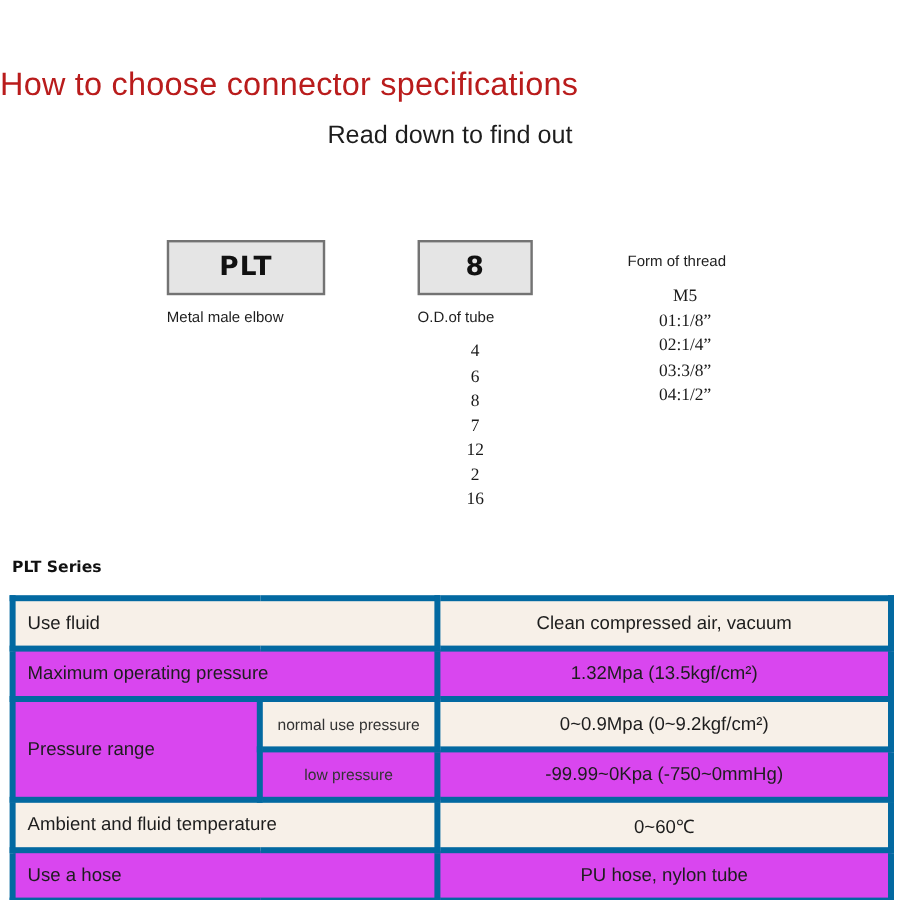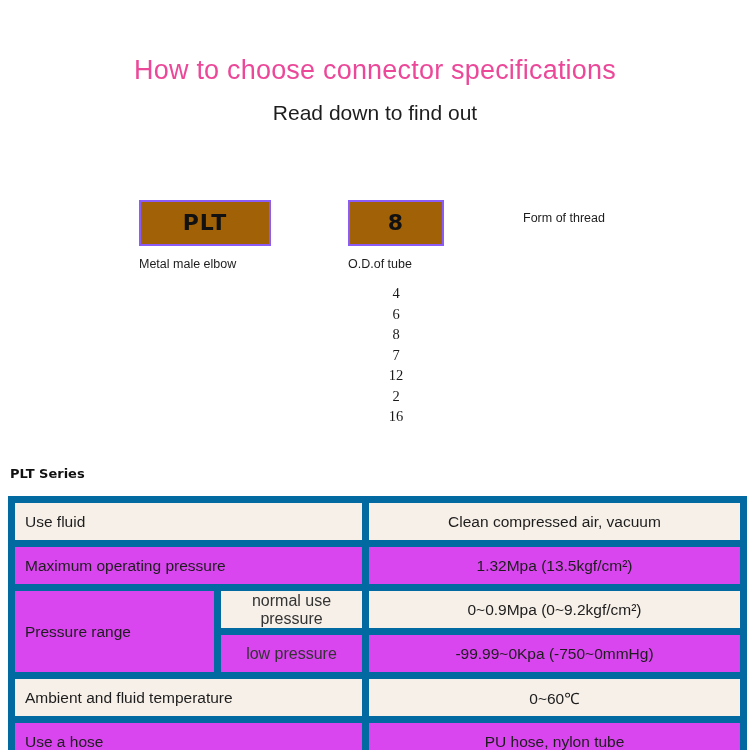--- a/index.html
+++ b/index.html
@@ -15,24 +15,23 @@
     color: #1a1a1a;
     overflow: hidden;
   }
 
   
   .page-title {
     position: absolute;
     left: 0;
     top: 55px;
     width: 750px;
-    text-align: center;
     font-size: 27px;
     font-weight: 400;
-    color: #ec4899;
+    color: #b91c1c;
     letter-spacing: 0.2px;
     white-space: nowrap;
   }
   .page-subtitle {
     position: absolute;
     left: 0;
     top: 101px;
     width: 750px;
     text-align: center;
     font-size: 21px;
@@ -54,22 +53,22 @@
     top: 0;
   }
   .code-col.c0 { left: 139px; width: 132px; }
   .code-col.c1 { left: 348px; width: 96px; }
   .code-col.c2 { left: 523px; width: 96px; }
 
   .code-box {
     box-sizing: border-box;
     width: 100%;
     height: 46px;
-    border: 2px solid #8b5cf6;
-    background: #a16207;
+    border: 2px solid #737373;
+    background: #e5e5e5;
     display: flex;
     align-items: center;
     justify-content: center;
   }
   .code-box-text {
     font-family: "DejaVu Sans", sans-serif;
     font-weight: bold;
     font-size: 22px;
     letter-spacing: 1px;
     color: #111111;
@@ -107,33 +106,33 @@
   }
   .spec-table {
     position: absolute;
     left: 8px;
     top: 496px;
     width: 734px;
     border-collapse: collapse;
     table-layout: fixed;
   }
   .spec-table td {
-    border: 7px solid #0369a1;
+    border: 5px solid #0369a1;
     padding: 0 10px;
     font-size: 15.5px;
     color: #1d1d1d;
     height: 37px;
     vertical-align: middle;
   }
   .spec-table td.label {
     text-align: left;
   }
   .spec-table td.sublabel {
     text-align: center;
-    font-size: 16px;
+    font-size: 13px;
     color: #333333;
   }
   .spec-table td.value {
     text-align: center;
   }
   .tint { background: #f7f0e8; }
   .plain { background: #d946ef; }
   .col-label { width: 206px; }
   .col-sub   { width: 148px; }
   .col-value { width: 378px; }
@@ -168,20 +167,27 @@
       <div class="val">8</div>
       <div class="val">7</div>
       <div class="val">12</div>
       <div class="val">2</div>
       <div class="val">16</div>
     </div>
   </div>
 
   <div class="code-col c2">
     <div class="code-caption">Form of thread</div>
+    <div class="code-values">
+      <div class="val">M5</div>
+      <div class="val">01:1/8”</div>
+      <div class="val">02:1/4”</div>
+      <div class="val">03:3/8”</div>
+      <div class="val">04:1/2”</div>
+    </div>
   </div>
 
 </div>
 
 <div class="series-label">PLT Series</div>
 
 <table class="spec-table">
   <colgroup>
     <col class="col-label">
       <col class="col-sub">

